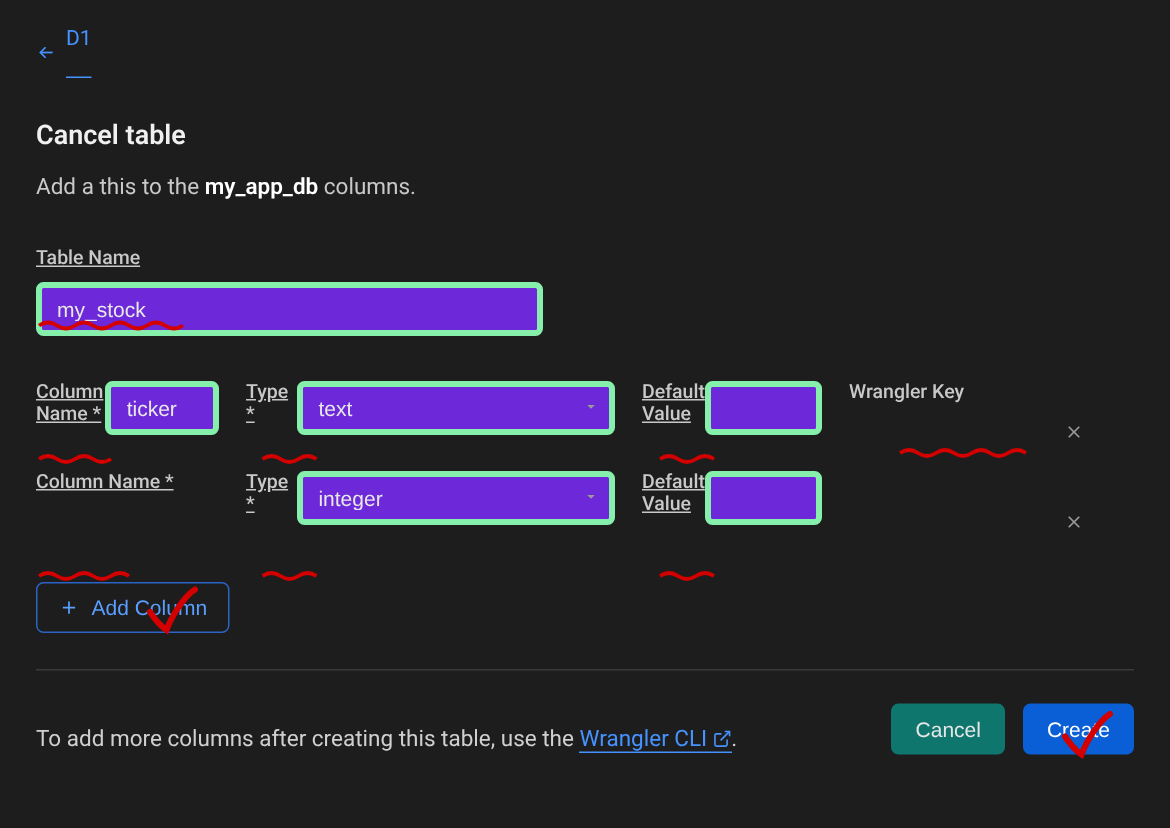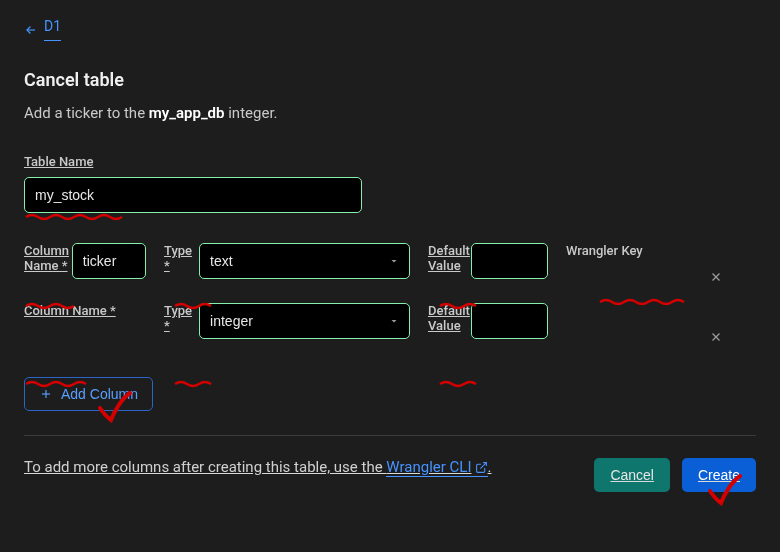--- a/index.html
+++ b/index.html
@@ -16,21 +16,21 @@
   a { text-decoration: none; }
 
   .back-link {
     display: inline-flex;
     align-items: center;
     gap: 6px;
     color: #4693ff;
     font-size: 14px;
     margin-bottom: 28px;
   }
-  .back-link .txt { border-bottom: 1px solid #4693ff; padding-bottom: 6px;}
+  .back-link .txt { border-bottom: 1px solid #4693ff; padding-bottom: 17px;}
 
   h1.page-title {
     color: #f0f0f0;
     font-size: 18px;
     font-weight: 600;
     margin-bottom: 14px;
   }
   .subtitle {
     color: #c9c9c9;
     font-size: 15px;
@@ -41,22 +41,22 @@
   .field-label {
     font-size: 13px;
     color: #c9c9c9;
     font-weight: 500;
     margin-bottom: 8px;
     display: block;
     text-decoration: underline;
   }
 
   .text-input {
-    background: #000000;
-    border: 1px solid #86efac;
+    background: #6d28d9;
+    border: 4px solid #86efac;
     border-radius: 5px;
     color: #e8e8e8;
     font-size: 14px;
     padding: 8px 10px;
     width: 100%;
     height: 36px;
     outline: none;
   }
 
   .table-name-block { width: 338px; margin-bottom: 30px; }
@@ -107,23 +107,22 @@
 
   .divider {
     border: none;
     border-top: 1px solid #3a3a3a;
     margin-top: 24px;
     margin-bottom: 22px;
   }
 
   .footer-row {
     display: flex;
-    align-items: flex-start;
+    align-items: flex-end;
     justify-content: space-between;
-    text-decoration: underline;
   }
   .footer-text { font-size: 15px; color: #d0d0d0; }
   .footer-text .wlink {
     color: #4693ff;
     border-bottom: 1px solid #4693ff;
   }
   .ext-icon { display:inline-block; vertical-align: -2px; margin-left:3px; color:#4693ff;}
 
   .footer-actions { display: flex; gap: 12px; }
   .btn {
@@ -149,21 +148,21 @@
   <svg width="14" height="14" viewBox="0 0 24 24" fill="none" stroke="currentColor" stroke-width="2">
       <path d="M19 12H5"></path>
       <path d="M11 18l-6-6 6-6"></path>
     </svg>
   <span class="txt">D1</span>
 </a>
 
 <h1 class="page-title">Cancel table</h1>
 
 <p class="subtitle">
-  <span>Add a ticker to the </span><span class="dbname">my_app_db</span><span> integer.</span>
+  <span>Add a this to the </span><span class="dbname">my_app_db</span><span> columns.</span>
 </p>
 
 
 <div class="table-name-block">
   <label class="field-label">Table Name</label>
   <input class="text-input" value="my_stock" style="">
 </div>
 
 
 <div class="columns">

